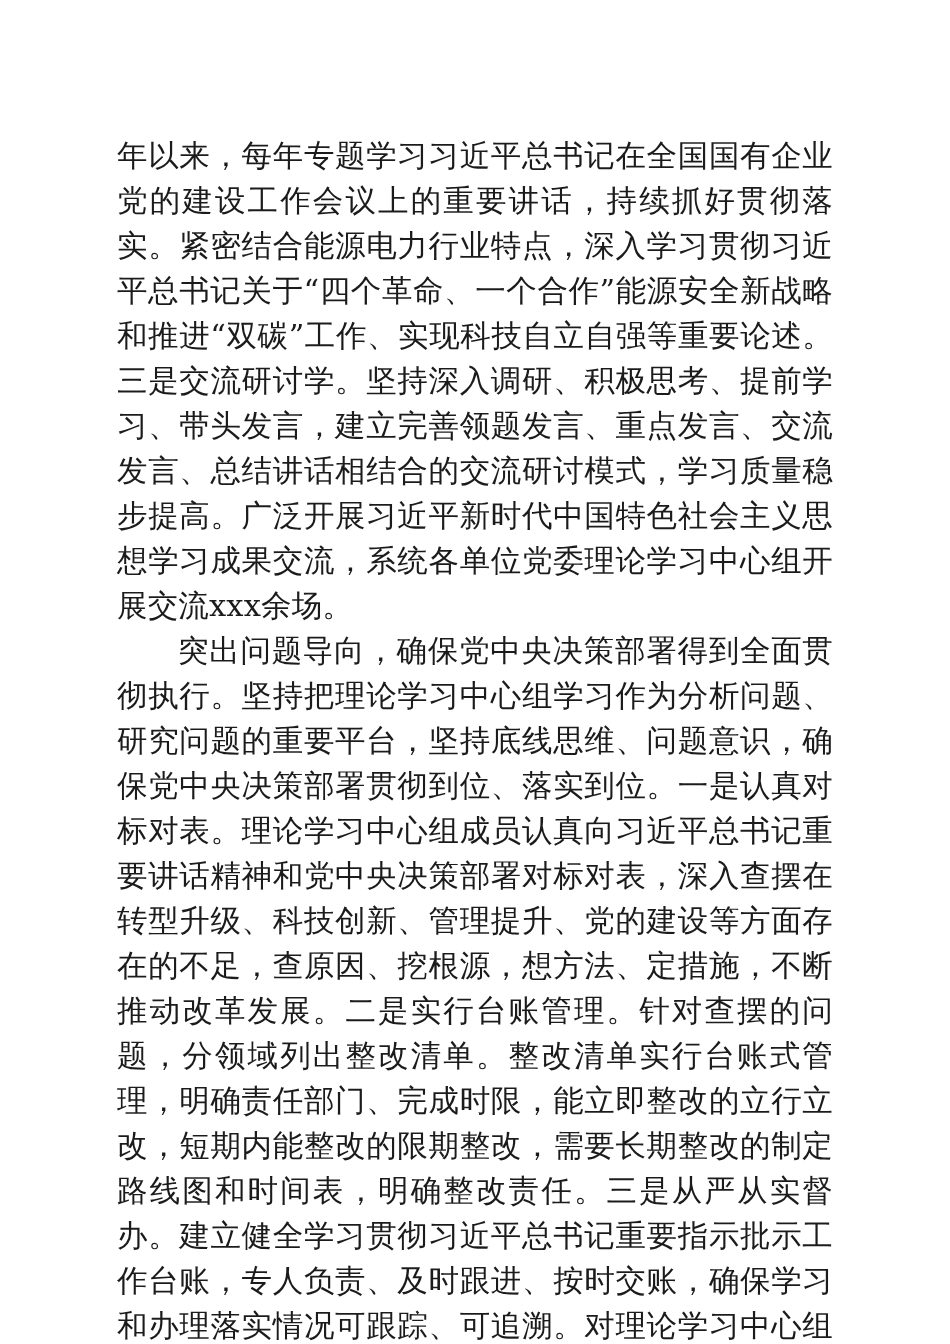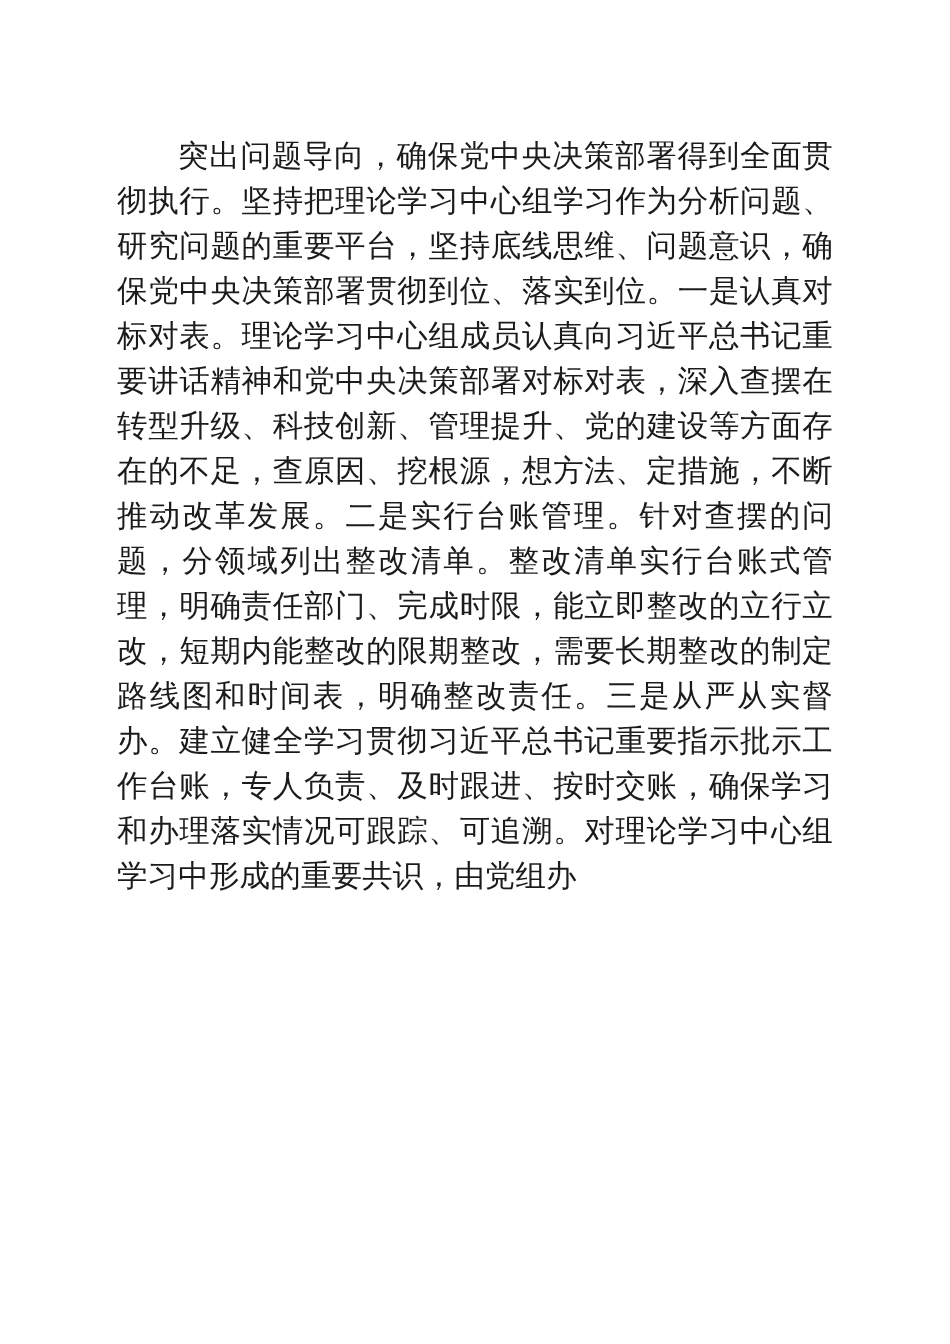--- a/index.html
+++ b/index.html
@@ -42,15 +42,16 @@
 
   .doc-para.indent {
     text-indent: 2em;
   }
 </style>
 </head>
 <body>
 
 <div class="page">
   <div class="text-block">
+    <p class="doc-para">年以来，每年专题学习习近平总书记在全国国有企业党的建设工作会议上的重要讲话，持续抓好贯彻落实。紧密结合能源电力行业特点，深入学习贯彻习近平总书记关于“四个革命、一个合作”能源安全新战略和推进“双碳”工作、实现科技自立自强等重要论述。三是交流研讨学。坚持深入调研、积极思考、提前学习、带头发言，建立完善领题发言、重点发言、交流发言、总结讲话相结合的交流研讨模式，学习质量稳步提高。广泛开展习近平新时代中国特色社会主义思想学习成果交流，系统各单位党委理论学习中心组开展交流xxx余场。</p>
     <p class="doc-para indent">突出问题导向，确保党中央决策部署得到全面贯彻执行。坚持把理论学习中心组学习作为分析问题、研究问题的重要平台，坚持底线思维、问题意识，确保党中央决策部署贯彻到位、落实到位。一是认真对标对表。理论学习中心组成员认真向习近平总书记重要讲话精神和党中央决策部署对标对表，深入查摆在转型升级、科技创新、管理提升、党的建设等方面存在的不足，查原因、挖根源，想方法、定措施，不断推动改革发展。二是实行台账管理。针对查摆的问题，分领域列出整改清单。整改清单实行台账式管理，明确责任部门、完成时限，能立即整改的立行立改，短期内能整改的限期整改，需要长期整改的制定路线图和时间表，明确整改责任。三是从严从实督办。建立健全学习贯彻习近平总书记重要指示批示工作台账，专人负责、及时跟进、按时交账，确保学习和办理落实情况可跟踪、可追溯。对理论学习中心组学习中形成的重要共识，由党组办</p>
   </div>
 </div>
 
 </body></html>

